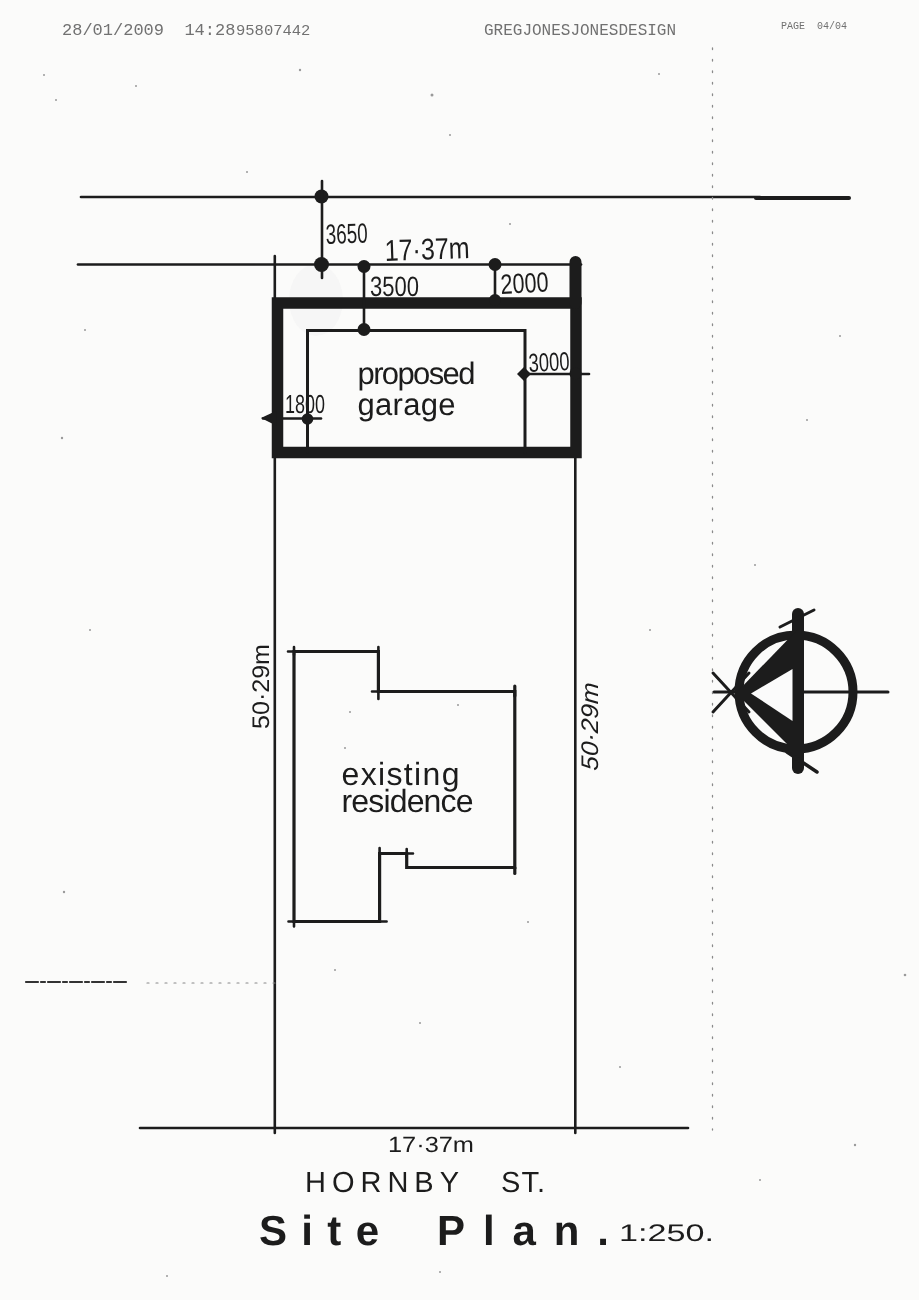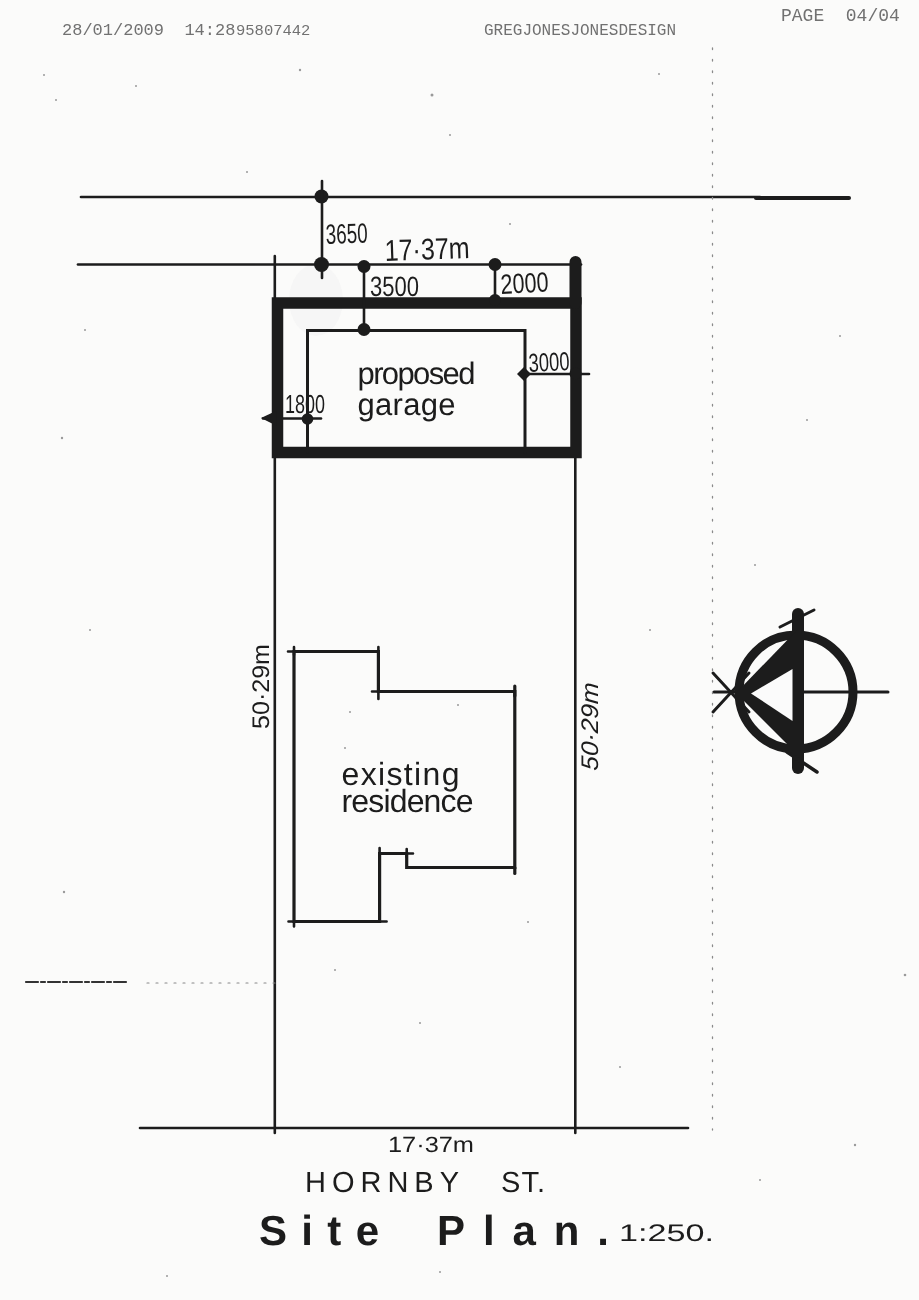--- a/index.html
+++ b/index.html
@@ -12,21 +12,21 @@
 </style>
 </head>
 <body>
 
 <div class="mono" style="left:62px;top:21px;font-size:17px">28/01/2009  14:28</div>
 
 <div class="mono" style="left:236px;top:22px;font-size:15.5px">95807442</div>
 
 <div class="mono" style="left:484px;top:22px;font-size:16px">GREGJONESJONESDESIGN</div>
 
-<div class="mono" style="left:781px;top:6px;font-size:18px">PAGE  04/04</div>
+<div class="mono" style="left:781px;top:21px;font-size:10px">PAGE  04/04</div>
 
 <svg width="919" height="1300" viewBox="0 0 919 1300">
 
   <ellipse cx="316" cy="300" rx="27" ry="36" fill="#f4eedb" opacity="0.38"></ellipse>
   <g stroke="#1c1c1c" fill="none" stroke-linecap="round">
 
     <path d="M81,197 H760" stroke-width="2.7"></path>
     <path d="M756,198 H849" stroke-width="4"></path>
 
     <circle cx="321.5" cy="196.5" r="7" fill="#1c1c1c" stroke="none"></circle>

